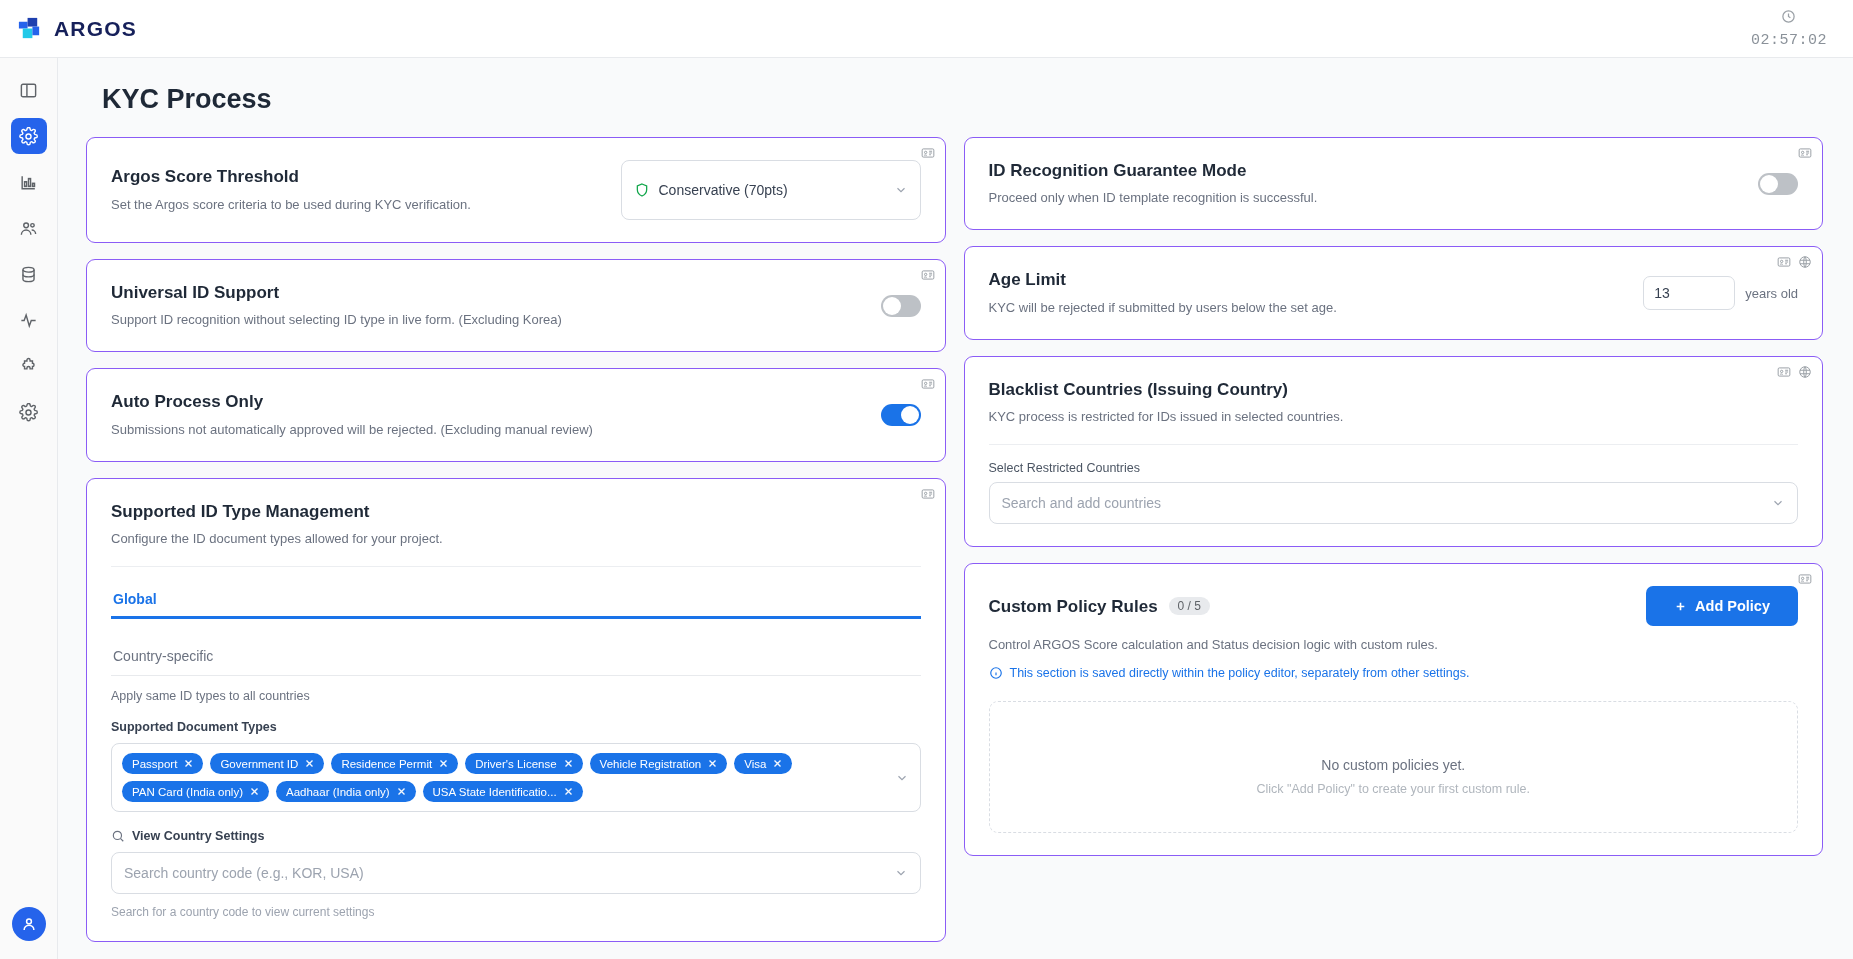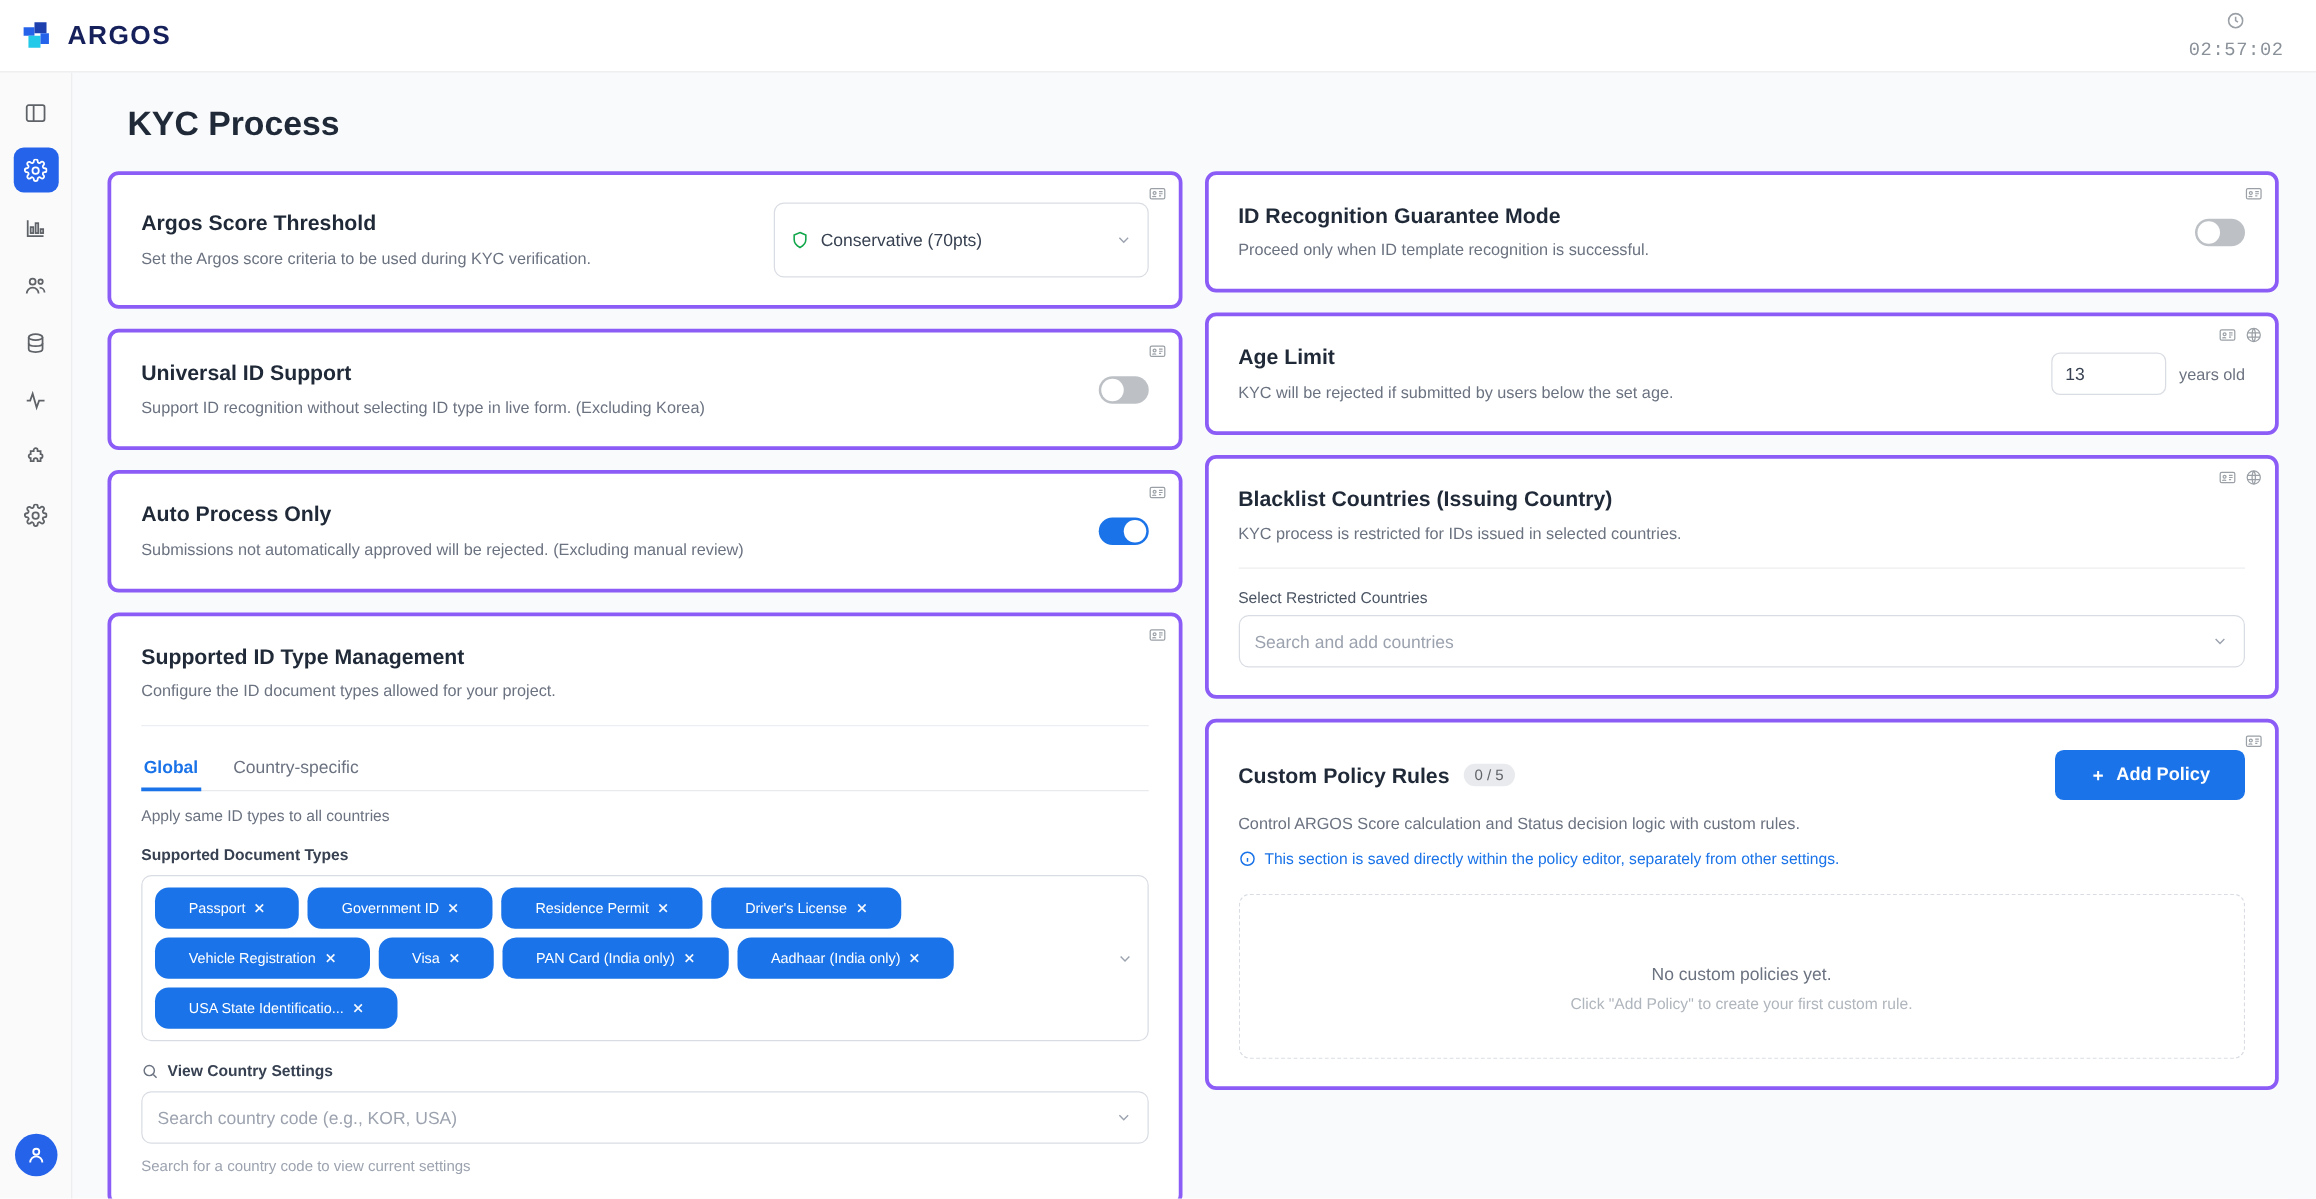--- a/index.html
+++ b/index.html
@@ -71,21 +71,21 @@
   .page-title {
     font-size: 27px; font-weight: bold; color: #1f2937;
     margin: 0 0 22px 16px;
   }
   .columns { display: flex; gap: 18px; align-items: flex-start; }
   .col { flex: 1; min-width: 0; display: flex; flex-direction: column; gap: 16px; }
 
   
   .card {
     background: #ffffff;
-    border: 3px solid #8b5cf6;
+    border: 1px solid #8b5cf6;
     border-radius: 9px;
     position: relative;
     padding: 22px 24px;
   }
   .card-badges {
     position: absolute; top: 8px; right: 10px;
     display: flex; gap: 7px; align-items: center;
   }
   .badge-icon { width: 14px; height: 14px; display: block; color: #9aa0a6; }
   .card-row { display: flex; align-items: center; gap: 16px; }
@@ -130,41 +130,41 @@
     background: #ffffff;
   }
   .age-unit { font-size: 13px; color: #6b7280; }
 
   
   .divider { height: 1px; background: #eceef1; margin: 18px 0 0; }
   .field-label { font-size: 12.5px; color: #4b5563; margin-bottom: 7px; }
   .sublabel-strong { font-size: 12.5px; font-weight: bold; color: #374151; margin-bottom: 9px; }
 
   
-  .tabs { display: flex; gap: 24px; border-bottom: 1px solid #e8eaed; margin-top: 18px; }
+  .tabs { display: flex; gap: 24px; border-bottom: 1px solid #e8eaed; margin-top: 18px; flex-direction: column; }
   .tab {
     font-size: 14px; color: #6b7280; padding: 6px 2px 9px;
     cursor: pointer; border-bottom: 3px solid transparent;
     margin-bottom: -1px;
   }
   .tab.active { color: #1a73e8; font-weight: bold; border-bottom-color: #1a73e8; }
   .tab-hint { font-size: 12.5px; color: #6b7280; margin: 13px 0 17px; }
 
   
   .chipbox {
     border: 1px solid #d9dde3; border-radius: 8px; background: #ffffff;
     padding: 9px 34px 9px 10px; position: relative; min-height: 56px;
     display: flex; flex-wrap: wrap; gap: 7px; align-content: flex-start;
   }
   .chipbox .chev { position: absolute; right: 11px; top: 50%; transform: translateY(-50%); margin: 0; }
   .chip {
     display: inline-flex; align-items: center; gap: 7px;
     background: #1a73e8; color: #ffffff;
     font-size: 11.5px; border-radius: 11px;
-    padding: 3px 27px; height: 33px; white-space: nowrap; cursor: pointer;
+    padding: 3px 10px; height: 21px; white-space: nowrap; cursor: pointer;
   }
   .chip-x { width: 9px; height: 9px; display: block; opacity: 0.95; }
 
   
   .search-row { display: flex; align-items: center; gap: 7px; margin: 17px 0 9px; }
   .search-icon { width: 14px; height: 14px; color: #6b7280; display: block; }
   .search-row-label { font-size: 12.5px; font-weight: bold; color: #374151; }
   .select-full {
     width: 100%; height: 42px; justify-content: center;
   }

